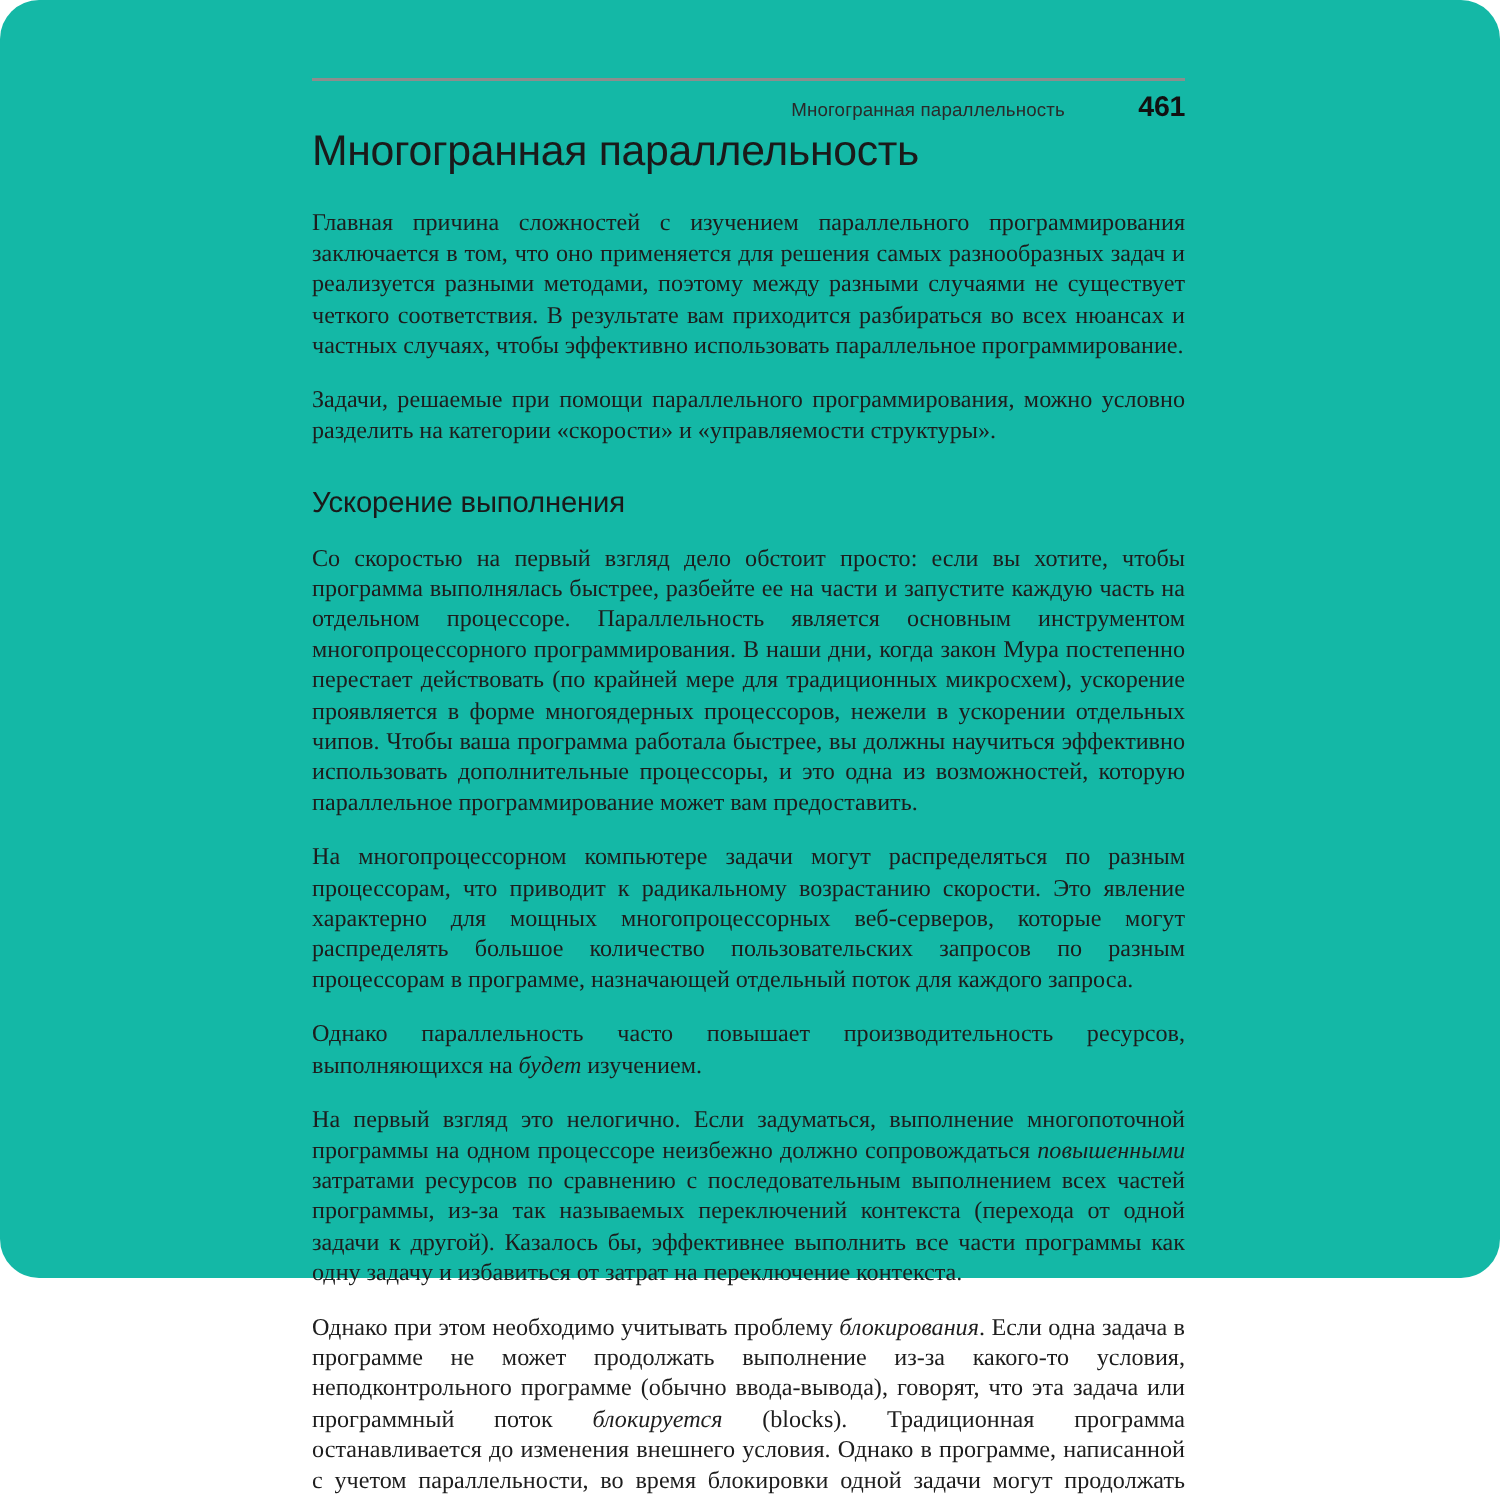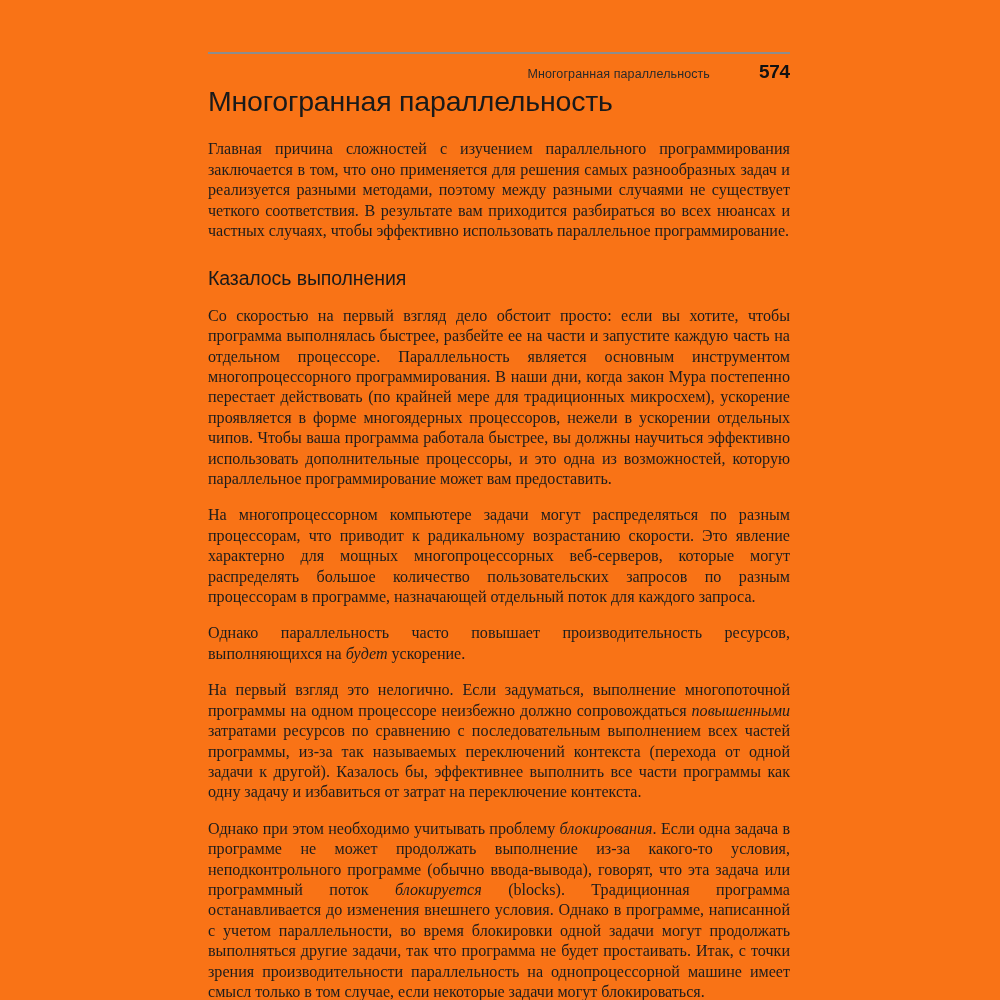--- a/index.html
+++ b/index.html
@@ -12,22 +12,23 @@
     height: 1000px;
     background: #ffffff;
     font-family: "Liberation Serif", "DejaVu Serif", serif;
     color: #1b1b1b;
     overflow: hidden;
   }
 
   .page {
     position: relative;
     width: 1000px;
-    height: 1000px;
-    background: #f97316;
+    height: 852px;
+    background: #14b8a6;
+    border-radius: 26px;
   }
 
   
   .running-head {
     position: absolute;
     left: 208px;
     top: 52px;
     width: 582px;
   }
   .head-rule {
@@ -109,37 +110,38 @@
 </style>
 </head>
 <body>
 
 <div class="page">
 
   <div class="running-head">
     <div class="head-rule"></div>
     <div class="head-line">
       <span class="head-title">Многогранная параллельность</span>
-      <span class="head-folio">574</span>
+      <span class="head-folio">461</span>
     </div>
   </div>
 
   <div class="column">
 
     <h1 class="chapter-title">Многогранная параллельность</h1>
 
     <p class="body-text">Главная причина сложностей с изучением параллельного программирования заключается в том, что оно применяется для решения самых разнообразных задач и реализуется разными методами, поэтому между разными случаями не существует четкого соответствия. В результате вам приходится разбираться во всех нюансах и частных случаях, чтобы эффективно использовать параллельное программирование.</p>
 
+    <p class="body-text">Задачи, решаемые при помощи параллельного программирования, можно условно разделить на категории «скорости» и «управляемости структуры».</p>
 
-    <h2 class="section-title">Казалось выполнения</h2>
+    <h2 class="section-title">Ускорение выполнения</h2>
 
     <p class="body-text">Со скоростью на первый взгляд дело обстоит просто: если вы хотите, чтобы программа выполнялась быстрее, разбейте ее на части и запустите каждую часть на отдельном процессоре. Параллельность является основным инструментом многопроцессорного программирования. В наши дни, когда закон Мура постепенно перестает действовать (по крайней мере для традиционных микросхем), ускорение проявляется в форме многоядерных процессоров, нежели в ускорении отдельных чипов. Чтобы ваша программа работала быстрее, вы должны научиться эффективно использовать дополнительные процессоры, и это одна из возможностей, которую параллельное программирование может вам предоставить.</p>
 
     <p class="body-text">На многопроцессорном компьютере задачи могут распределяться по разным процессорам, что приводит к радикальному возрастанию скорости. Это явление характерно для мощных многопроцессорных веб-серверов, которые могут распределять большое количество пользовательских запросов по разным процессорам в программе, назначающей отдельный поток для каждого запроса.</p>
 
-    <p class="body-text"><span>Однако параллельность часто повышает производительность ресурсов, выполняющихся на </span><i>будет</i><span> ускорение.</span></p>
+    <p class="body-text"><span>Однако параллельность часто повышает производительность ресурсов, выполняющихся на </span><i>будет</i><span> изучением.</span></p>
 
     <p class="body-text"><span>На первый взгляд это нелогично. Если задуматься, выполнение многопоточной программы на одном процессоре неизбежно должно сопровождаться </span><i>повышенными</i><span> затратами ресурсов по сравнению с последовательным выполнением всех частей программы, из-за так называемых переключений контекста (перехода от одной задачи к другой). Казалось бы, эффективнее выполнить все части программы как одну задачу и избавиться от затрат на переключение контекста.</span></p>
 
     <p class="body-text"><span>Однако при этом необходимо учитывать проблему </span><i>блокирования</i><span>. Если одна задача в программе не может продолжать выполнение из-за какого-то условия, неподконтрольного программе (обычно ввода-вывода), говорят, что эта задача или программный поток </span><i>блокируется</i><span> (blocks). Традиционная программа останавливается до изменения внешнего условия. Однако в программе, написанной с учетом параллельности, во время блокировки одной задачи могут продолжать выполняться другие задачи, так что программа не будет простаивать. Итак, с точки зрения производительности параллельность на однопроцессорной машине имеет смысл только в том случае, если некоторые задачи могут блокироваться.</span></p>
 
   </div>
 </div>
 
 </body></html>

